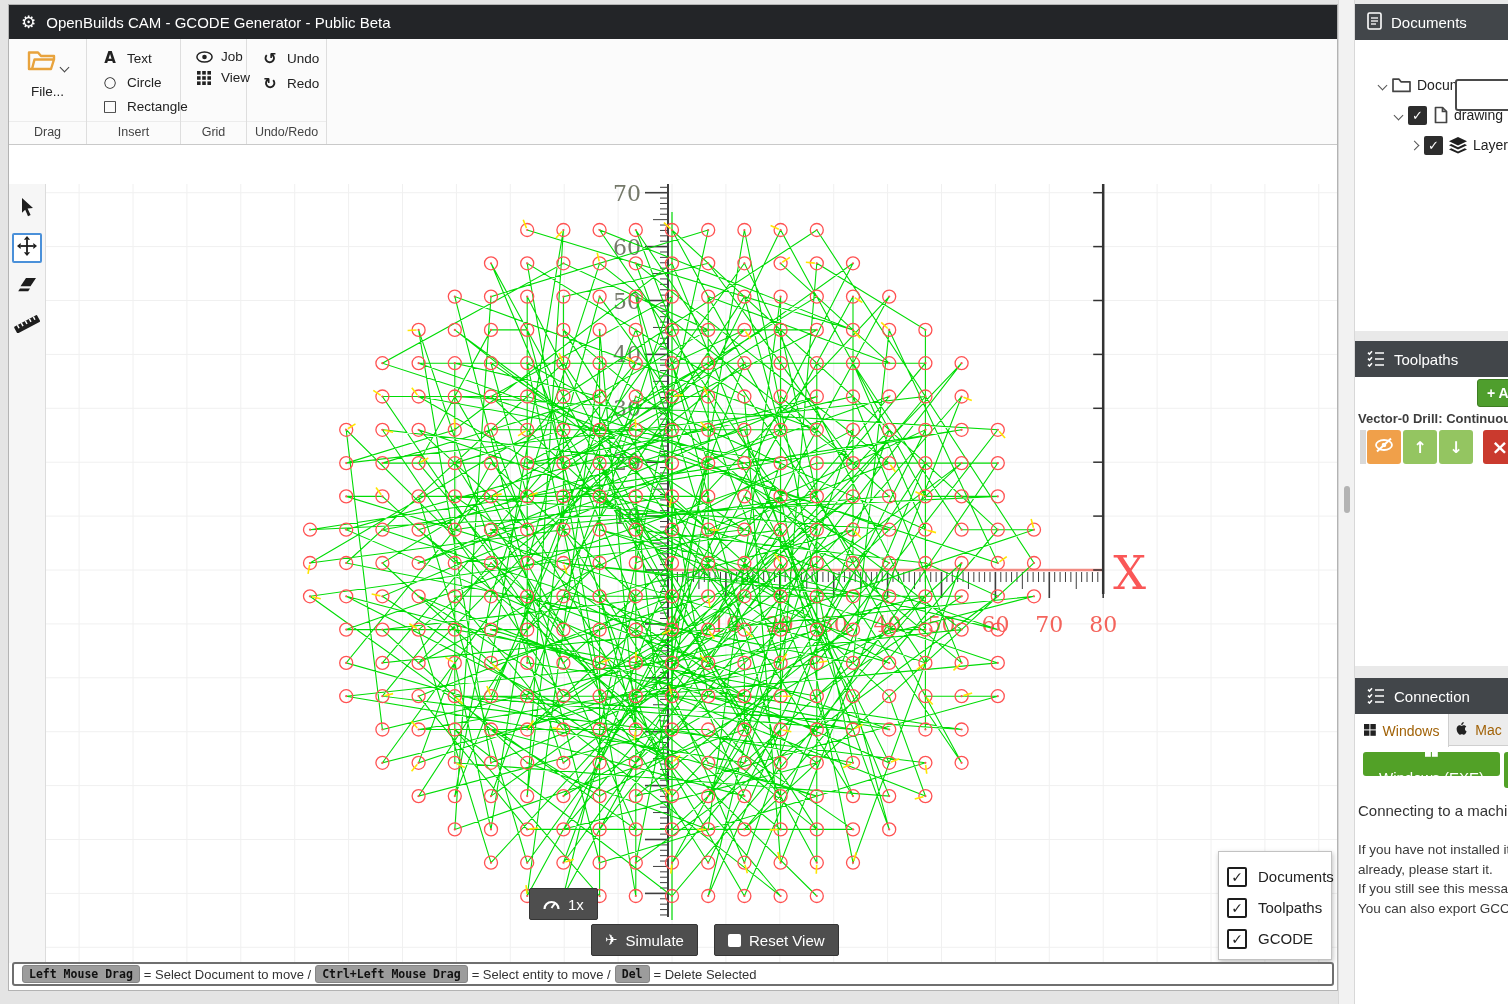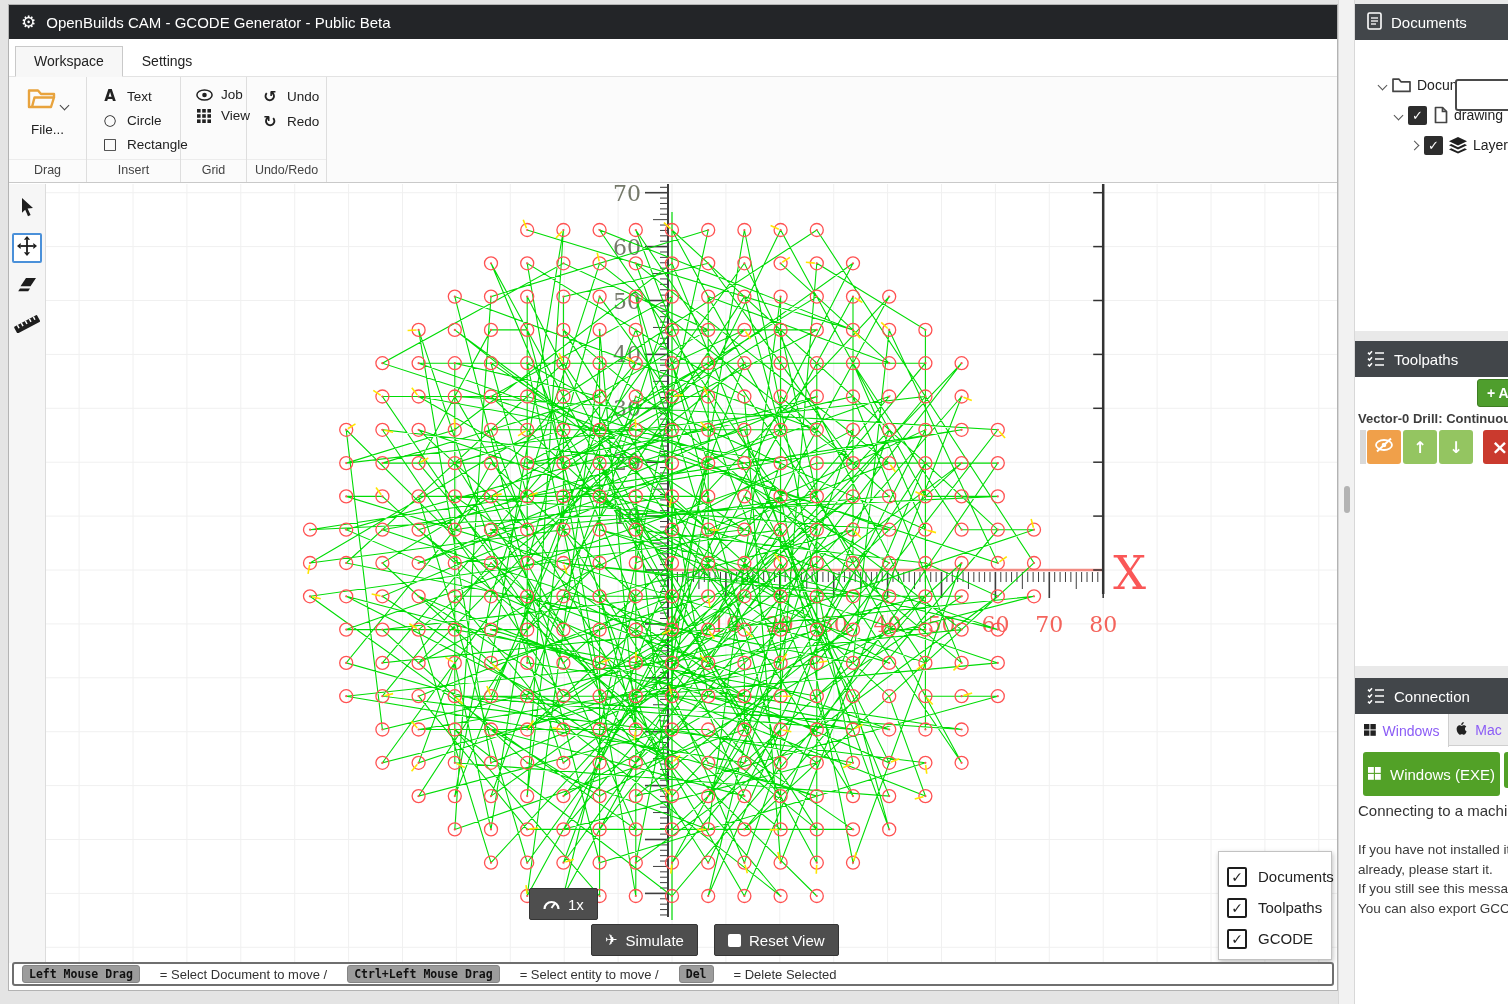--- a/index.html
+++ b/index.html
@@ -52,21 +52,21 @@
   .ovpanel { position:absolute; left:1172px; top:667px; width:114px; height:109px;
              background:#fff; border:1px solid #c2c2c2; box-shadow:1px 2px 5px rgba(0,0,0,.25);
              padding:9px 0 0 8px; }
   .ovrow { display:flex; align-items:center; gap:11px; height:31px; font-size:15px; }
   .ovbox { width:20px; height:20px; border:2.5px solid #1d1d1d; border-radius:2px;
            display:flex; align-items:center; justify-content:center; font-weight:bold;
            font-size:14px; background:#fff; flex:none; font-family:"DejaVu Sans",sans-serif; }
 
   .statusbar { position:absolute; left:3px; right:3px; bottom:4px; height:24px;
                border:2px solid #6f6f6f; border-radius:3px; background:#fff; display:flex;
-               align-items:center; gap:20px; padding:0 8px; font-size:13px; color:#333; }
+               align-items:center; gap:4px; padding:0 8px; font-size:13px; color:#333; }
   .kbd { background:#9c9c9c; border:1px solid #858585; border-radius:3px; color:#111;
          font-family:"DejaVu Sans Mono",monospace; font-size:11.5px; font-weight:bold;
          padding:1px 6px; white-space:nowrap; }
   .stxt { white-space:nowrap; }
 
   
   .vscroll { position:absolute; left:1338px; top:0; width:17px; height:1004px;
              background:#f2f2f2; border-left:1px solid #d8d8d8; border-right:1px solid #d8d8d8; }
   .vthumb { position:absolute; left:5px; top:486px; width:6px; height:27px;
             background:#b3b3b3; border-radius:3px; }
@@ -98,49 +98,45 @@
   .tp-title { position:absolute; left:3px; top:411px; font-size:13px; font-weight:bold;
               color:#3d3d3d; white-space:nowrap; }
   .tpbtn { position:absolute; top:430px; width:34px; height:34px; border-radius:3px;
            color:#fff; display:flex; align-items:center; justify-content:center;
            font-family:"DejaVu Sans",sans-serif; font-size:16px; font-weight:bold; }
   .tphandle { position:absolute; left:5px; top:430px; width:6px; height:34px; background:#d9d9d9; }
 
   .conn-tabs { position:absolute; left:0; top:714px; width:153px; height:32px;
                background:#ececec; border-bottom:1px solid #cfcfcf; display:flex; }
   .conn-tab { display:flex; align-items:center; justify-content:center; gap:7px;
-              font-size:14px; color:#8b5cf6; }
+              font-size:14px; color:#a16207; }
   .conn-tab.active { width:94px; background:#fff; border-right:1px solid #cfcfcf;
                      height:33px; }
   .conn-tab.idle { flex:1; }
-  .dlbtn { position:absolute; left:8px; top:752px; width:137px; height:44px;
+  .dlbtn { position:absolute; left:8px; top:752px; width:137px; height:24px;
            background:#52a127; border-radius:3px; color:#fff; font-size:15px;
-           display:flex; align-items:center; justify-content:center; gap:9px; }
+           display:flex; align-items:center; justify-content:center; gap:9px;flex-direction:column; }
   .dlsliver { position:absolute; left:149px; top:752px; width:8px; height:36px;
               background:#52a127; border-radius:3px; }
   .conn-head { position:absolute; left:3px; top:802px; font-size:15px; color:#333;
                white-space:nowrap; }
   .conn-para { position:absolute; left:3px; top:840px; font-size:13.5px; color:#3a3a3a;
                line-height:19.5px; }
   .conn-para div { white-space:nowrap; }
 </style>
 </head>
 <body>
 
 <div class="window">
 
   <div class="titlebar">
     <span class="gear">⚙</span>
     <span>OpenBuilds CAM - GCODE Generator - Public Beta</span>
   </div>
 
-  <div class="tabstrip">
-    <div class="tab active">Workspace</div>
-    <div class="tab">Settings</div>
-  </div>
 
   <div class="ribbon">
     <div class="rgroup" style="width:78px">
       <div class="rbody" style="display:flex;justify-content:center">
         <div class="filebtn">
           <span style="display:flex;align-items:flex-end;gap:4px">
             <span>
               <svg width="30" height="24" viewBox="0 0 30 24">
                   <path d="M2 4.5h9l3 3.5h13v3.5H7.5L5 21H2z M2 21V4.5 M7.5 11.5h19.5L24 21H5" fill="none" stroke="#e8a33d" stroke-width="2.4" stroke-linejoin="round"></path>
                 </svg>

